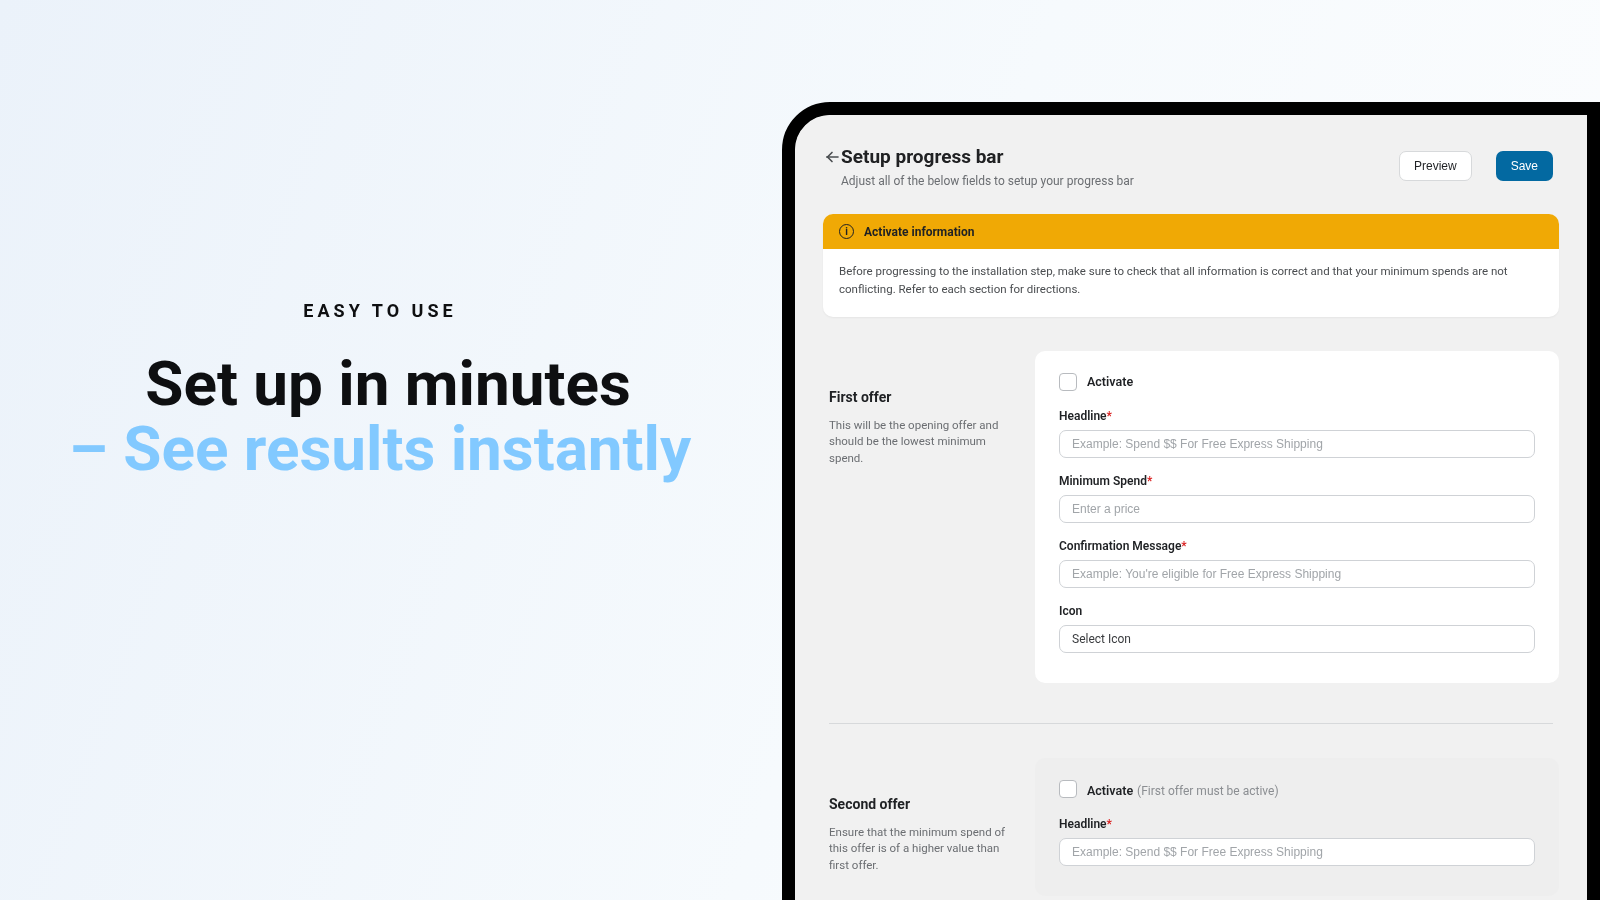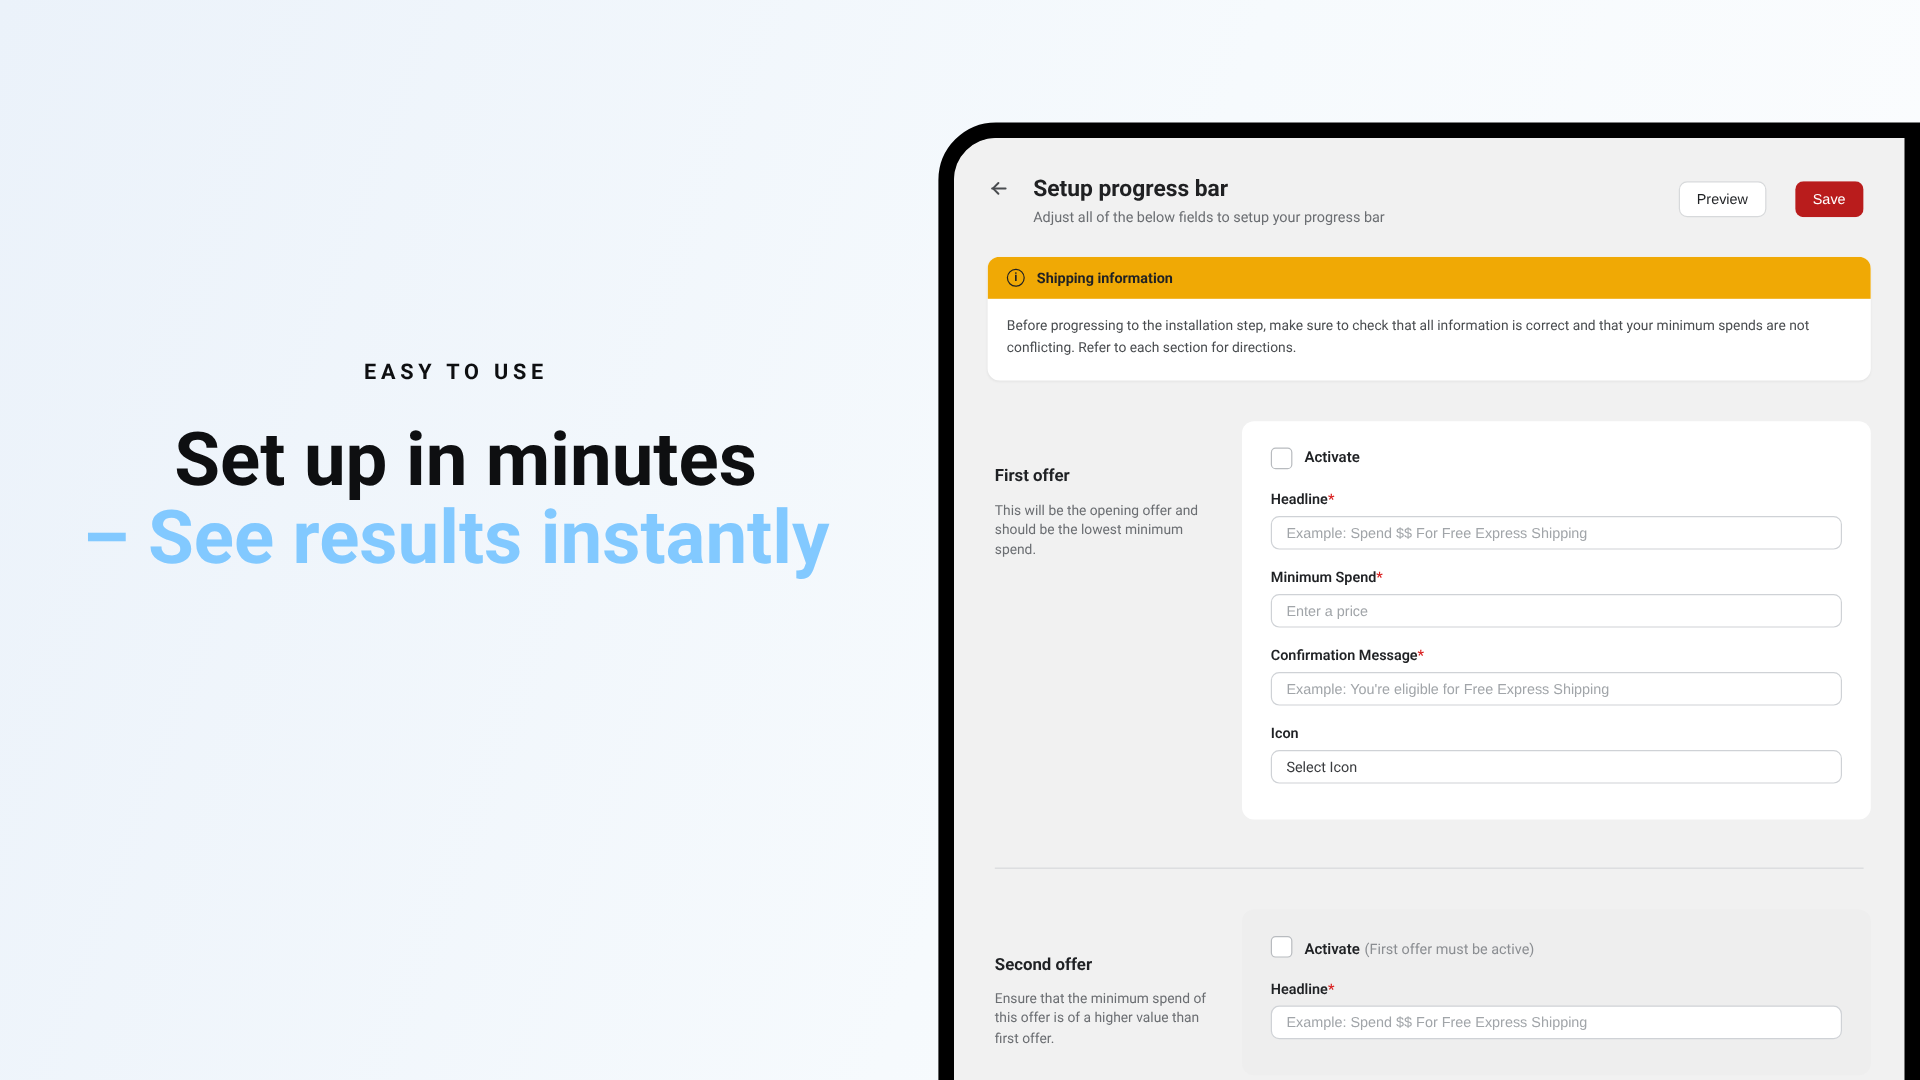--- a/index.html
+++ b/index.html
@@ -65,21 +65,21 @@
   }
   .page-header {
     display: flex;
     align-items: flex-start;
     justify-content: space-between;
     gap: 16px;
   }
   .title-block {
     display: flex;
     align-items: flex-start;
-    gap: 20px;
+    gap: 0;
   }
   .back-arrow {
     margin-top: 3px;
     width: 18px;
     height: 18px;
     display: flex;
     align-items: center;
     justify-content: center;
     cursor: pointer;
   }
@@ -101,21 +101,21 @@
   }
   .btn {
     font-size: 12px;
     font-weight: 500;
     padding: 7px 14px;
     border-radius: 7px;
     cursor: pointer;
     border: 1px solid transparent;
   }
   .btn-secondary { background: #fff; color: #1f2124; border-color: #d7d9db; }
-  .btn-primary   { background: #b91c1c; color: #fff; }
+  .btn-primary   { background: #0369a1; color: #fff; }
 
   
   .notice {
     margin-top: 26px;
     border-radius: 10px;
     overflow: hidden;
     background: #fff;
     box-shadow: 0 1px 2px rgba(0,0,0,0.05);
   }
   .notice-head {
@@ -246,21 +246,21 @@
         </div>
         <div class="actions">
           <button class="btn btn-secondary">Preview</button>
           <button class="btn btn-primary">Save</button>
         </div>
       </div>
 
       <div class="notice">
         <div class="notice-head">
           <div class="info-icon">i</div>
-          <span>Shipping information</span>
+          <span>Activate information</span>
         </div>
         <div class="notice-body">Before progressing to the installation step, make sure to check that all information is correct and that your minimum spends are not conflicting. Refer to each section for directions.</div>
       </div>
 
       <div class="offer">
         <div class="offer-meta">
           <h3>First offer</h3>
           <p>This will be the opening offer and should be the lowest minimum spend.</p>
         </div>
         <div class="card card-enabled">

